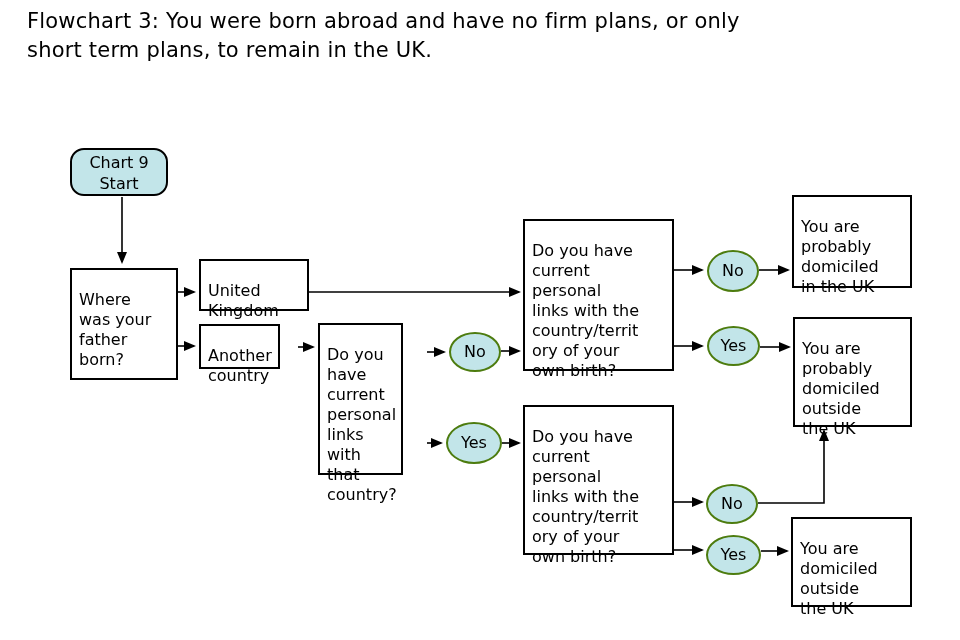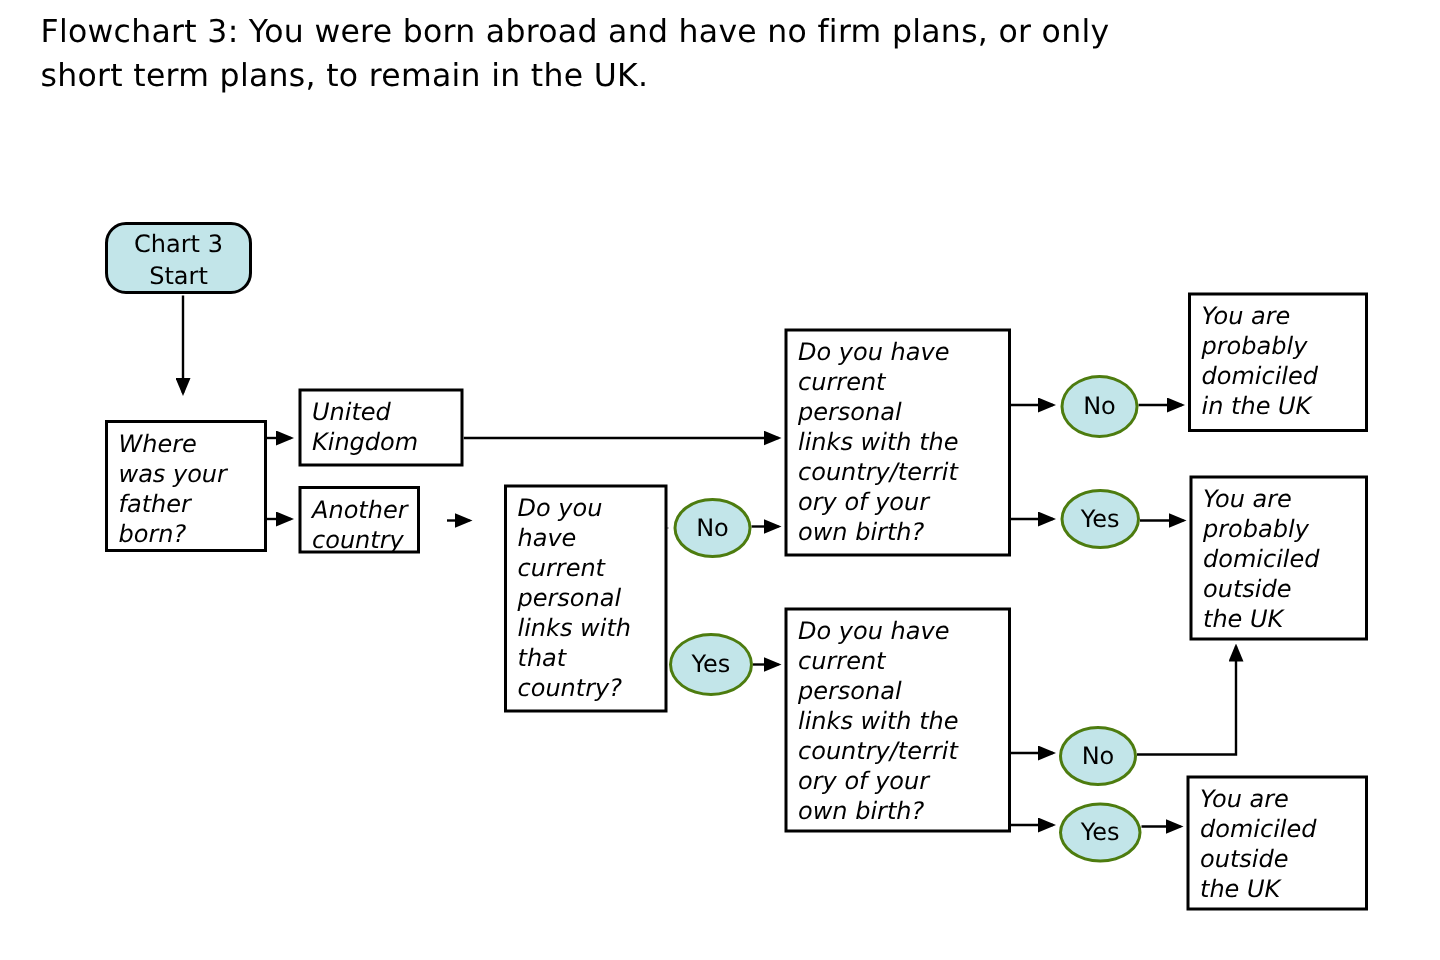--- a/index.html
+++ b/index.html
@@ -31,23 +31,22 @@
     position: absolute;
     box-sizing: border-box;
     white-space: pre-line;
     font-size: 16px;
     line-height: 20px;
     color: #000000;
   }
   .box {
     border: 2px solid #000000;
     background: #ffffff;
-    padding: 4px 2px 0 7px;
+    padding: 20px 2px 0 7px;
     text-align: left;
-    font-style: italic;
   }
   .terminator {
     border: 2px solid #000000;
     border-radius: 14px;
     text-align: center;
     line-height: 21px;
     padding-top: 2px;
   }
   .ellipse {
     border: 2px solid #4d7c0f;
@@ -99,35 +98,35 @@
     <line x1="674" y1="270" x2="702" y2="270" marker-end="url(#arrow)"></line>
     <line x1="759" y1="270" x2="788" y2="270" marker-end="url(#arrow)"></line>
     <line x1="674" y1="346" x2="702" y2="346" marker-end="url(#arrow)"></line>
     <line x1="760" y1="347" x2="789" y2="347" marker-end="url(#arrow)"></line>
     <line x1="674" y1="502" x2="702" y2="502" marker-end="url(#arrow)"></line>
     <polyline points="758,503 824,503 824,431" marker-end="url(#arrow)"></polyline>
     <line x1="674" y1="550" x2="702" y2="550" marker-end="url(#arrow)"></line>
     <line x1="761" y1="551" x2="787" y2="551" marker-end="url(#arrow)"></line>
   </svg>
 
-  <div class="node terminator" style="left: 70px; top: 148px; width: 98px; height: 48px; background-color: rgb(194, 229, 233);">Chart 3
+  <div class="node terminator" style="left: 70px; top: 148px; width: 98px; height: 48px; background-color: rgb(194, 229, 233);">Chart 9
 Start</div>
 
-  <div class="node box" style="left:70px; top:280px; width:108px; height:88px;">Where
+  <div class="node box" style="left:70px; top:268px; width:108px; height:112px;">Where
 was your
 father
 born?</div>
 
   <div class="node box" style="left:199px; top:259px; width:110px; height:52px;">United
 Kingdom</div>
 
   <div class="node box" style="left:199px; top:324px; width:81px; height:45px;">Another
 country</div>
 
-  <div class="node box" style="left:336px; top:323px; width:109px; height:152px;">Do you
+  <div class="node box" style="left:318px; top:323px; width:85px; height:152px;">Do you
 have
 current
 personal
 links with
 that
 country?</div>
 
   <div class="node ellipse" style="left: 449px; top: 332px; width: 52px; height: 40px; background-color: rgb(194, 229, 233);">No</div>
 
   <div class="node ellipse" style="left: 446px; top: 422px; width: 56px; height: 42px; background-color: rgb(194, 229, 233);">Yes</div>

